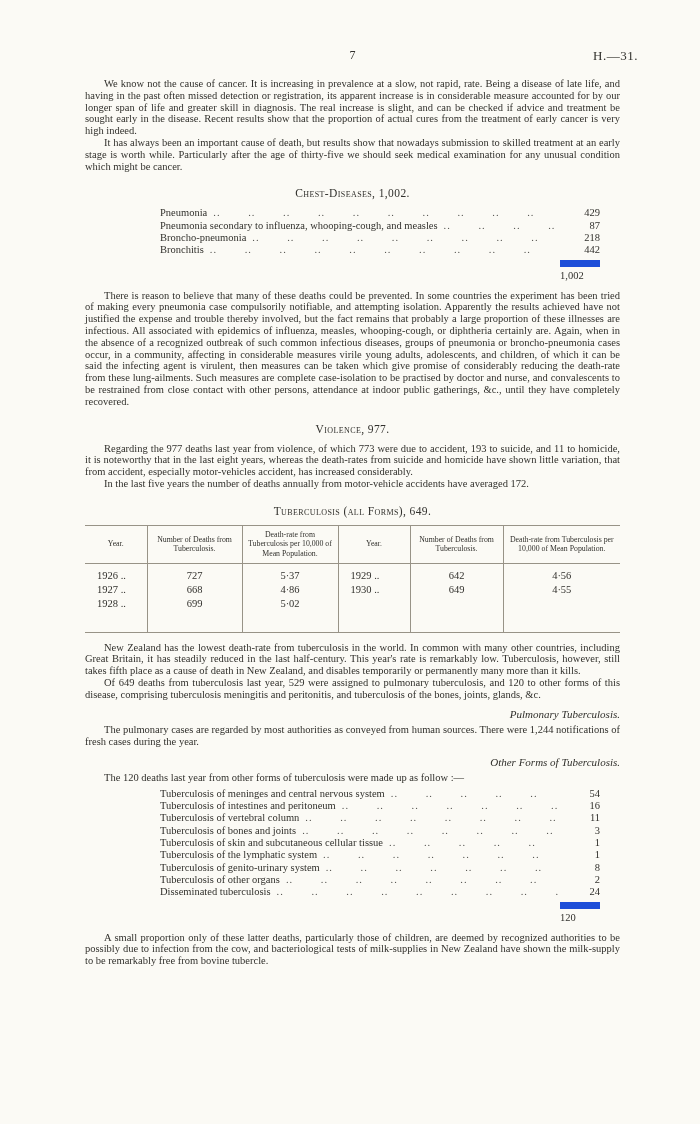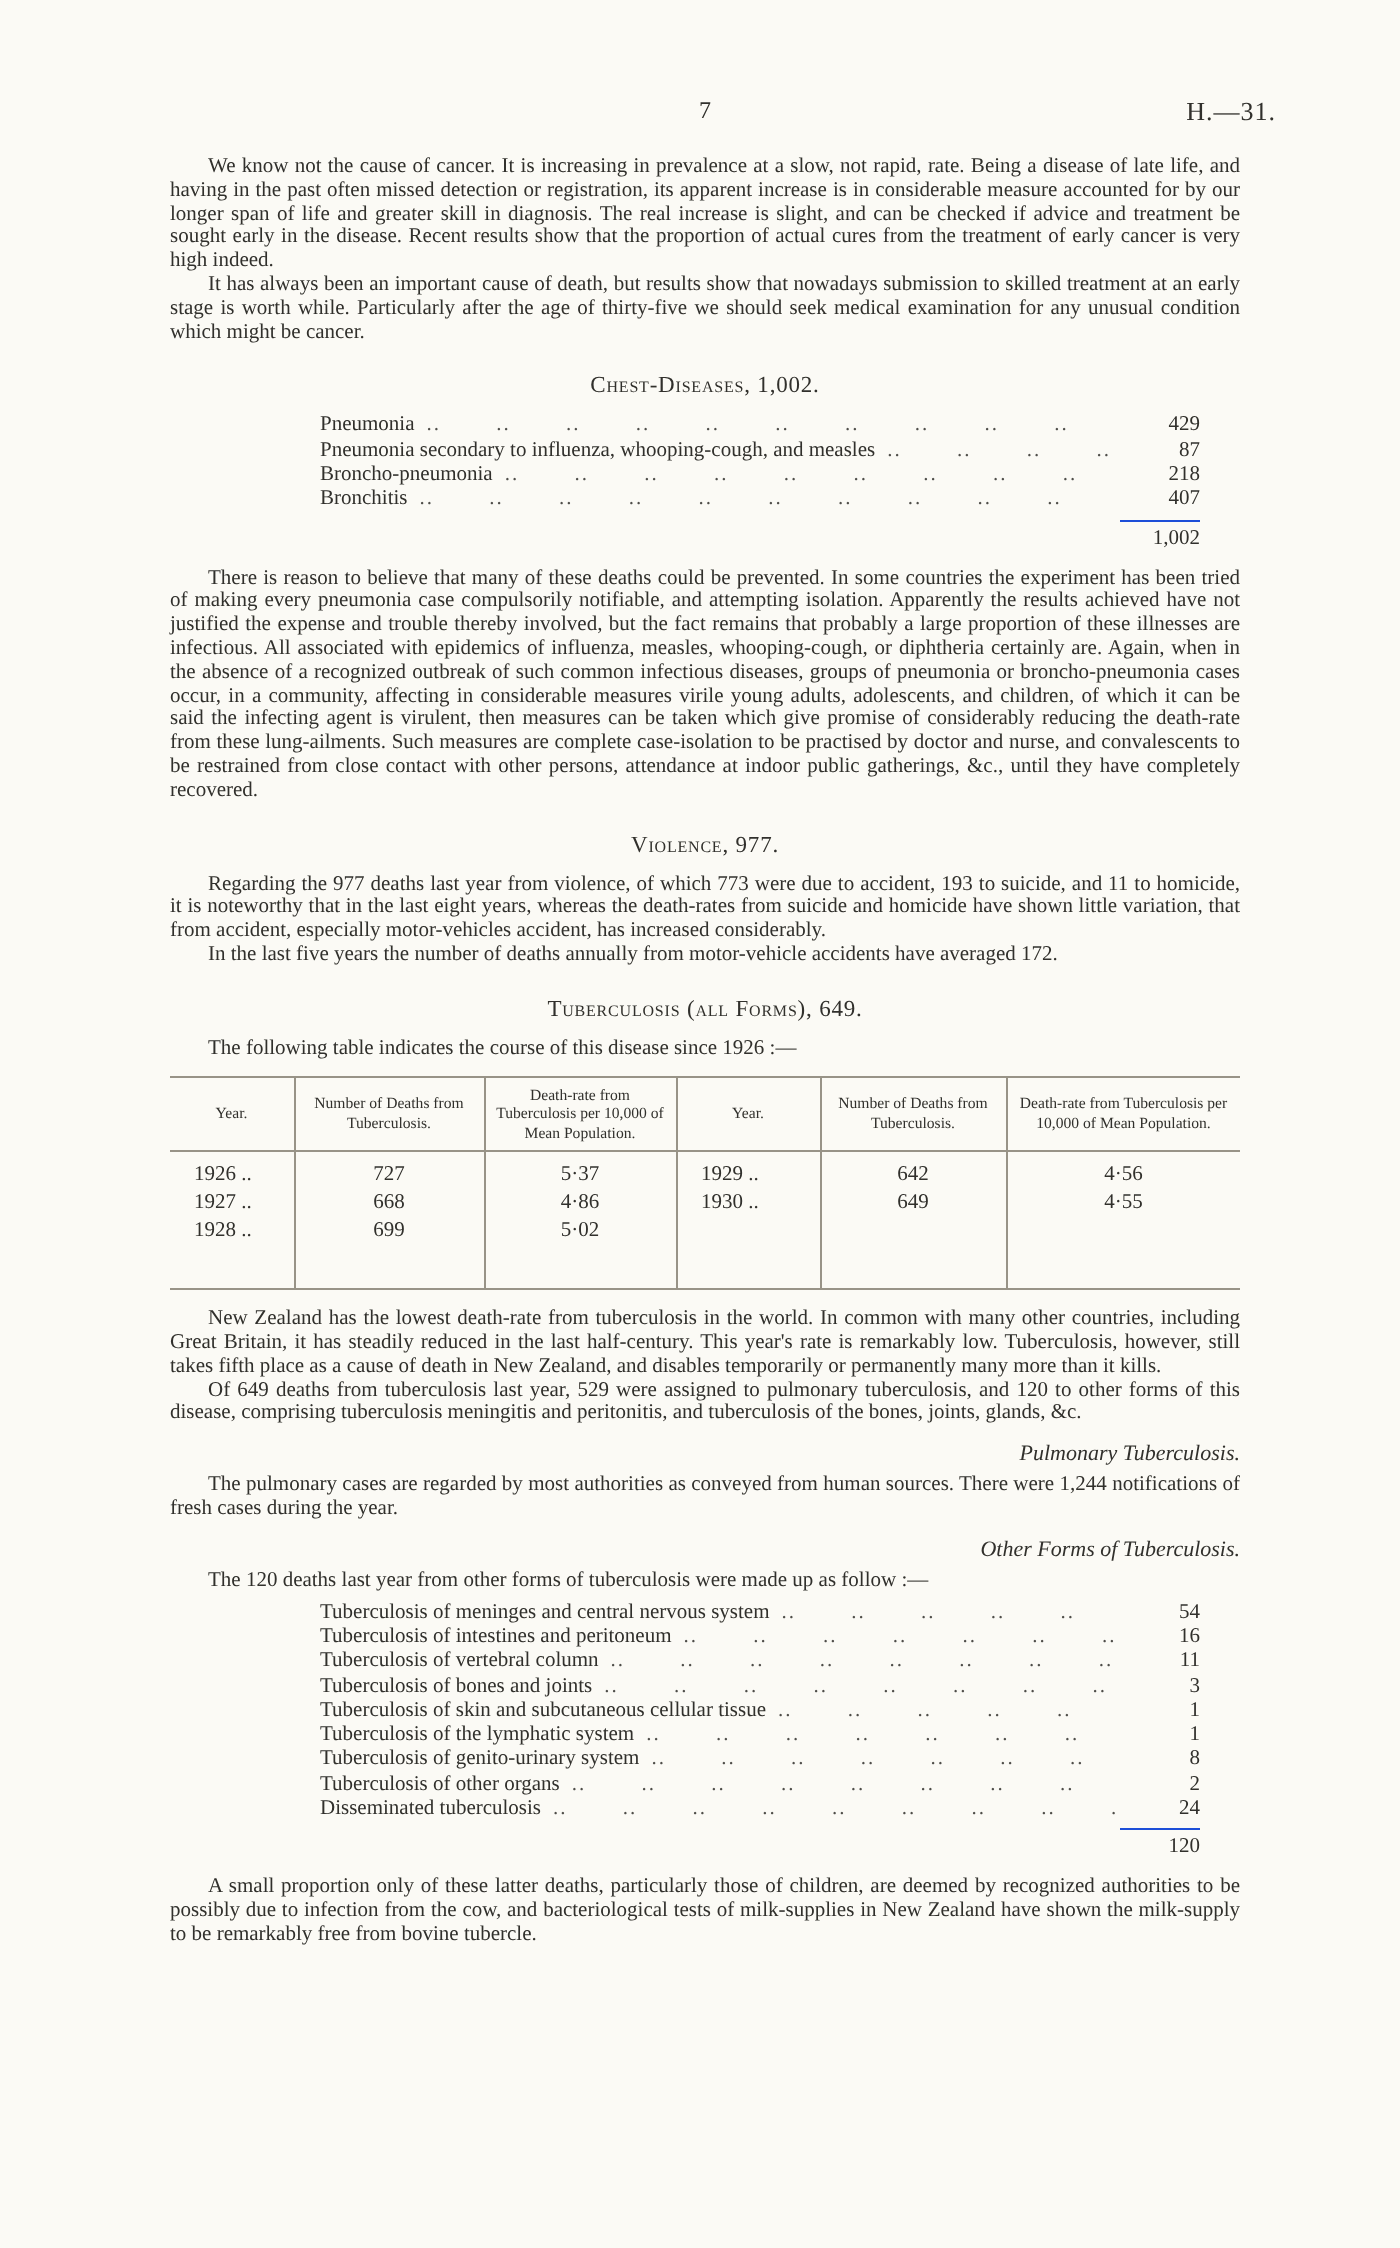--- a/index.html
+++ b/index.html
@@ -79,23 +79,22 @@
   }
   .stat-value { flex: 0 0 36px; text-align: right; }
   .total-row {
     display: flex;
     justify-content: flex-end;
     margin: 3px 20px 9px 0;
     font-size: 10.5px;
   }
   .total-box {
     min-width: 40px;
-    border-top: 1px solid #1d4ed8;
+    border-top: 7px solid #1d4ed8;
     padding-top: 3px;
-    text-align: right;
     font-family: Liberation Serif, serif;
   }
   .stat-table {
     width: 100%;
     border-collapse: collapse;
     table-layout: fixed;
     margin: 7px 0 9px;
     border-top: 1px solid #989387;
     border-bottom: 1px solid #989387;
   }
@@ -148,35 +147,34 @@
       <span class="stat-value">87</span>
     </div>
     <div class="stat-row">
       <span class="stat-label">Broncho-pneumonia</span>
       <span class="leader"></span>
       <span class="stat-value">218</span>
     </div>
     <div class="stat-row">
       <span class="stat-label">Bronchitis</span>
       <span class="leader"></span>
-      <span class="stat-value">407</span>
+      <span class="stat-value">442</span>
     </div>
   </div>
   <div class="total-row">
     <span class="total-box">1,002</span>
   </div>
 
   <p class="para">There is reason to believe that many of these deaths could be prevented. In some countries the experiment has been tried of making every pneumonia case compulsorily notifiable, and attempting isolation. Apparently the results achieved have not justified the expense and trouble thereby involved, but the fact remains that probably a large proportion of these illnesses are infectious. All associated with epidemics of influenza, measles, whooping-cough, or diphtheria certainly are. Again, when in the absence of a recognized outbreak of such common infectious diseases, groups of pneumonia or broncho-pneumonia cases occur, in a community, affecting in considerable measures virile young adults, adolescents, and children, of which it can be said the infecting agent is virulent, then measures can be taken which give promise of considerably reducing the death-rate from these lung-ailments. Such measures are complete case-isolation to be practised by doctor and nurse, and convalescents to be restrained from close contact with other persons, attendance at indoor public gatherings, &amp;c., until they have completely recovered.</p>
 
   <h3 class="sc-heading">Violence, 977.</h3>
   <p class="para">Regarding the 977 deaths last year from violence, of which 773 were due to accident, 193 to suicide, and 11 to homicide, it is noteworthy that in the last eight years, whereas the death-rates from suicide and homicide have shown little variation, that from accident, especially motor-vehicles accident, has increased considerably.</p>
   <p class="para">In the last five years the number of deaths annually from motor-vehicle accidents have averaged 172.</p>
 
   <h3 class="sc-heading">Tuberculosis (all Forms), 649.</h3>
-  <p class="para">The following table indicates the course of this disease since 1926 :—</p>
 
   <table class="stat-table">
     <colgroup>
       <col style="width:62px">
         <col style="width:95px">
         <col style="width:96px">
       <col style="width:72px">
         <col style="width:93px">
         <col style="width:117px">
     </colgroup>

